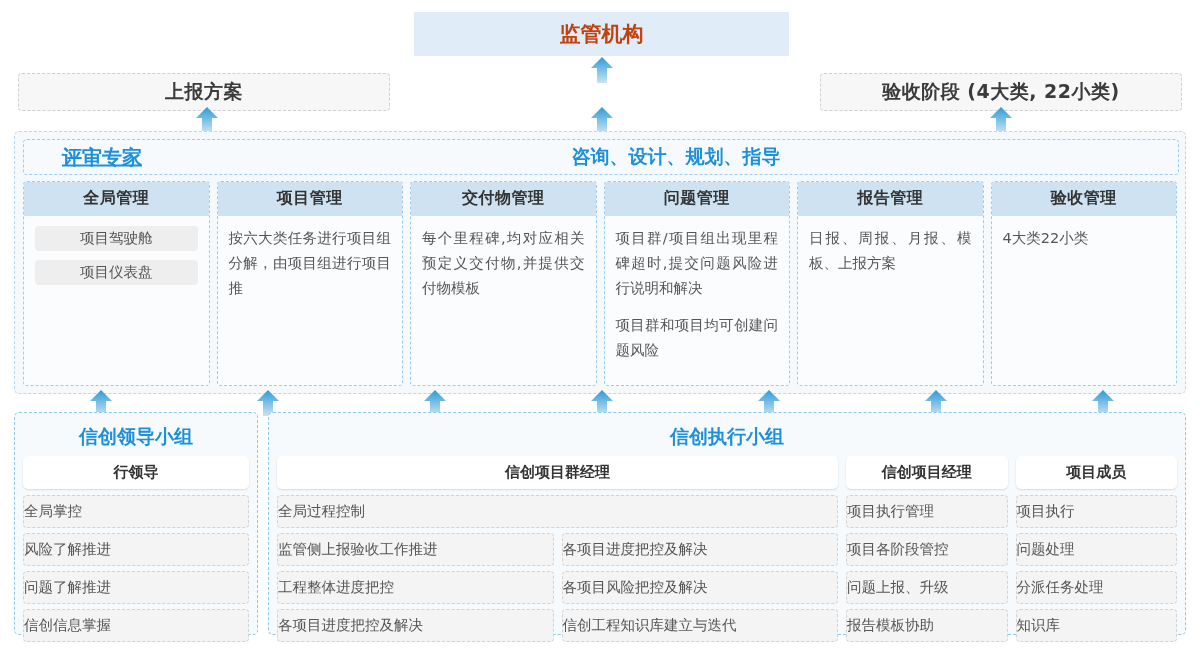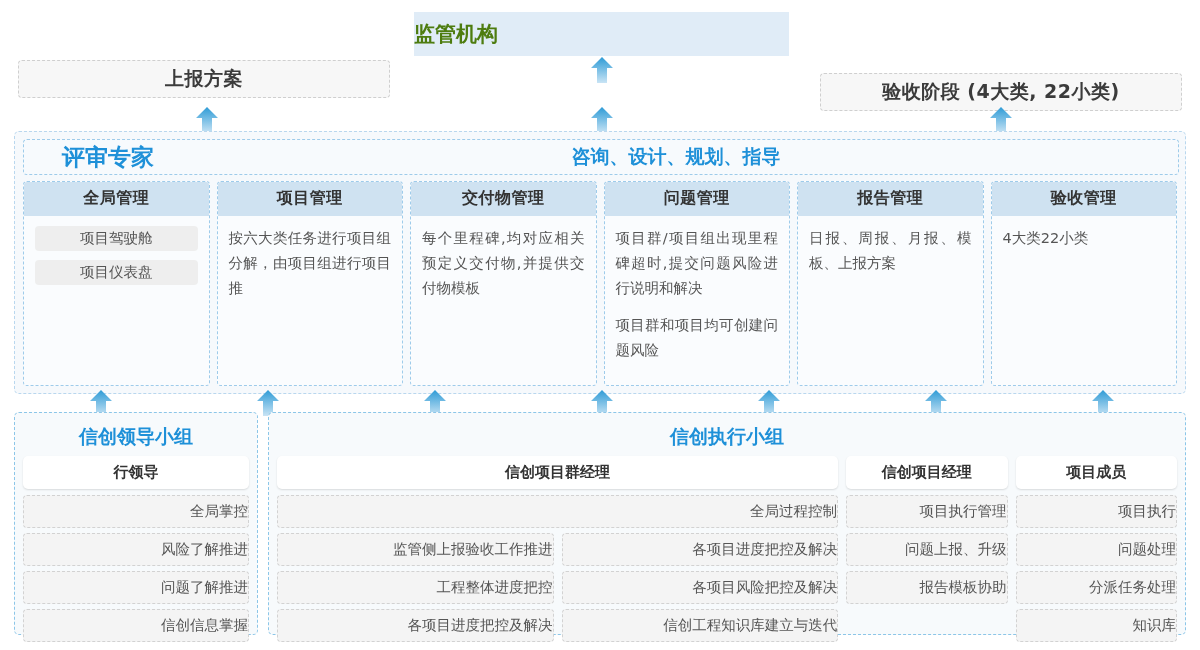--- a/index.html
+++ b/index.html
@@ -16,24 +16,24 @@
   .dashed-box{
     border:1px dashed #cfcfcf;
     border-radius:4px;
     background:#f7f7f7;
     box-sizing:border-box;
     display:flex;align-items:center;justify-content:center;
   }
   .regulator{
     background:#e0ecf7;
     border-radius:0;
-    color:#4d7c0f;
+    color:#c2410c;
     font-weight:bold;
     font-size:21px;
-    display:flex;align-items:center;justify-content:flex-start;
+    display:flex;align-items:center;justify-content:center;
     box-sizing:border-box;
   }
   .toprow-label{
     font-size:19px;
     font-weight:bold;
     color:#3b3b3b;
     letter-spacing:.5px;
   }
 
   
@@ -54,21 +54,21 @@
   }
   .mid-header{
     position:absolute;left:8px;top:7px;width:1156px;height:36px;
     border:1px dashed #9ecbea;
     border-radius:4px;
     background:#f7fafd;
     box-sizing:border-box;
   }
   .mid-header .left-title{
     position:absolute;left:38px;top:50%;transform:translateY(-50%);
-    color:#1e90d8;font-weight:bold;font-size:23px;
+    color:#1e90d8;font-weight:bold;font-size:20px;text-decoration:underline;
   }
   .mid-header .center-title{
     position:absolute;left:0;right:0;top:50%;transform:translateY(-50%);
     text-align:center;
     color:#1e90d8;font-weight:bold;font-size:19px;
     padding-left:150px;box-sizing:border-box;
   }
 
   .cols{
     position:absolute;left:8px;top:49px;right:8px;bottom:7px;
@@ -143,21 +143,21 @@
     font-weight:bold;
     font-size:15px;
     color:#333;
     padding:7px 0;
     margin-bottom:6px;
   }
   .item{
     border:1px dashed #d2d2d2;
     border-radius:4px;
     background:#f4f4f4;
-    text-align:right;
+    text-align:left;
     font-size:14.5px;
     color:#555;
     padding:6px 0;
     margin-bottom:5px;
     box-sizing:border-box;
   }
   .item:last-child{margin-bottom:0;}
 
   .right-cols{display:flex;gap:8px;align-items:flex-start;}
   .rc-wide{width:570px;}
@@ -185,21 +185,21 @@
   <div class="regulator" style="position:absolute;left:414px;top:12px;width:375px;height:44px;">
     <span>监管机构</span>
   </div>
 
   <div class="arrow" style="left:591px;top:57px;">
     <svg>
         <use href="#arrowUp"></use>
       </svg>
   </div>
 
-  <div class="dashed-box" style="position:absolute;left:18px;top:60px;width:372px;height:38px;text-align:right;">
+  <div class="dashed-box" style="position:absolute;left:18px;top:73px;width:372px;height:38px;text-align:right;">
     <span class="toprow-label">上报方案</span>
   </div>
   <div class="dashed-box" style="position:absolute;left:820px;top:73px;width:362px;height:38px;">
     <span class="toprow-label">验收阶段 (4大类, 22小类)</span>
   </div>
 
   <div class="arrow" style="left:196px;top:107px;">
     <svg>
         <use href="#arrowUp"></use>
       </svg>
@@ -335,20 +335,21 @@
             <div class="item">各项目进度把控及解决</div>
             <div class="item">各项目风险把控及解决</div>
             <div class="item">信创工程知识库建立与迭代</div>
           </div>
         </div>
       </div>
 
       <div class="rc-narrow">
         <div class="white-head">信创项目经理</div>
         <div class="item">项目执行管理</div>
+        <div class="item">项目各阶段管控</div>
         <div class="item">问题上报、升级</div>
         <div class="item">报告模板协助</div>
       </div>
 
       <div class="rc-narrow">
         <div class="white-head">项目成员</div>
         <div class="item">项目执行</div>
         <div class="item">问题处理</div>
         <div class="item">分派任务处理</div>
         <div class="item">知识库</div>

